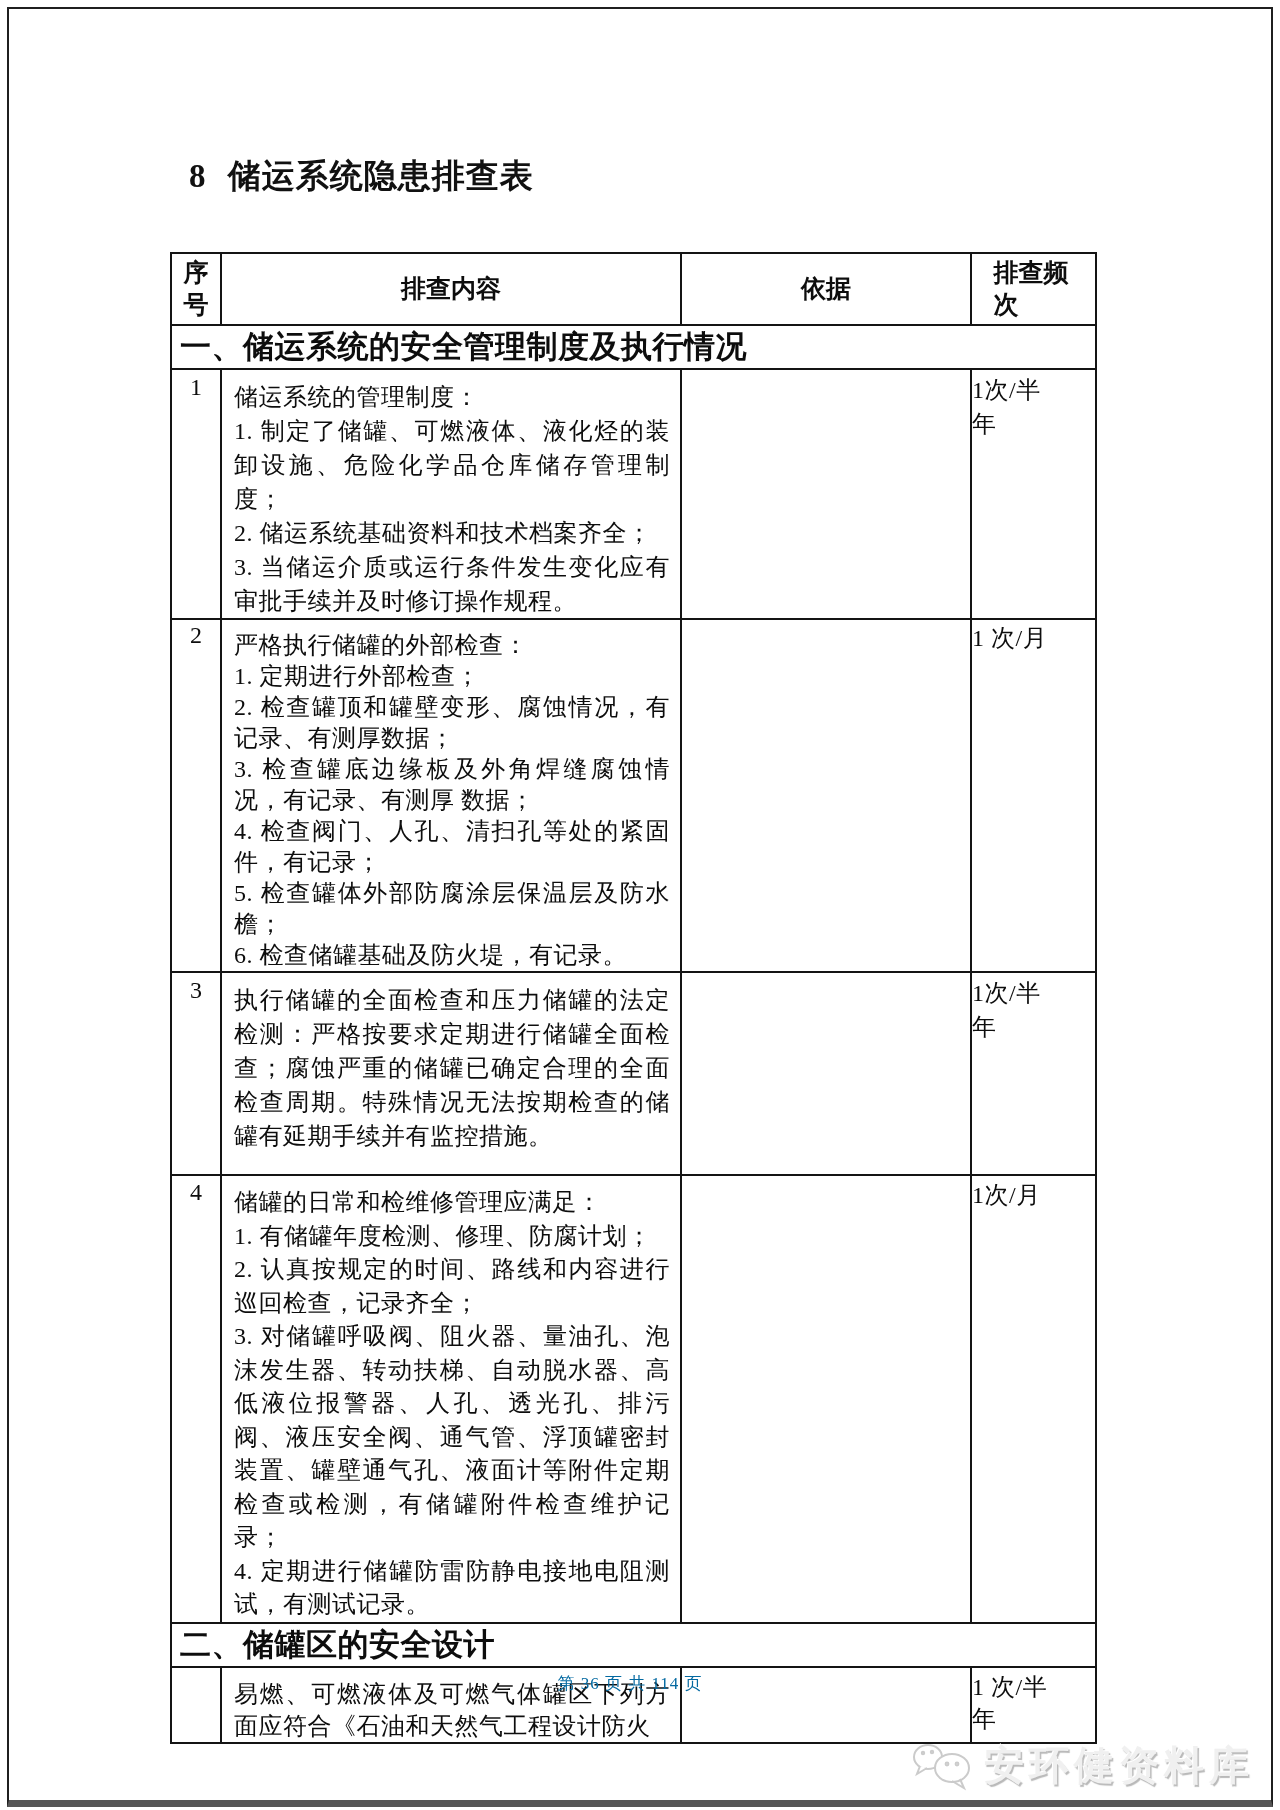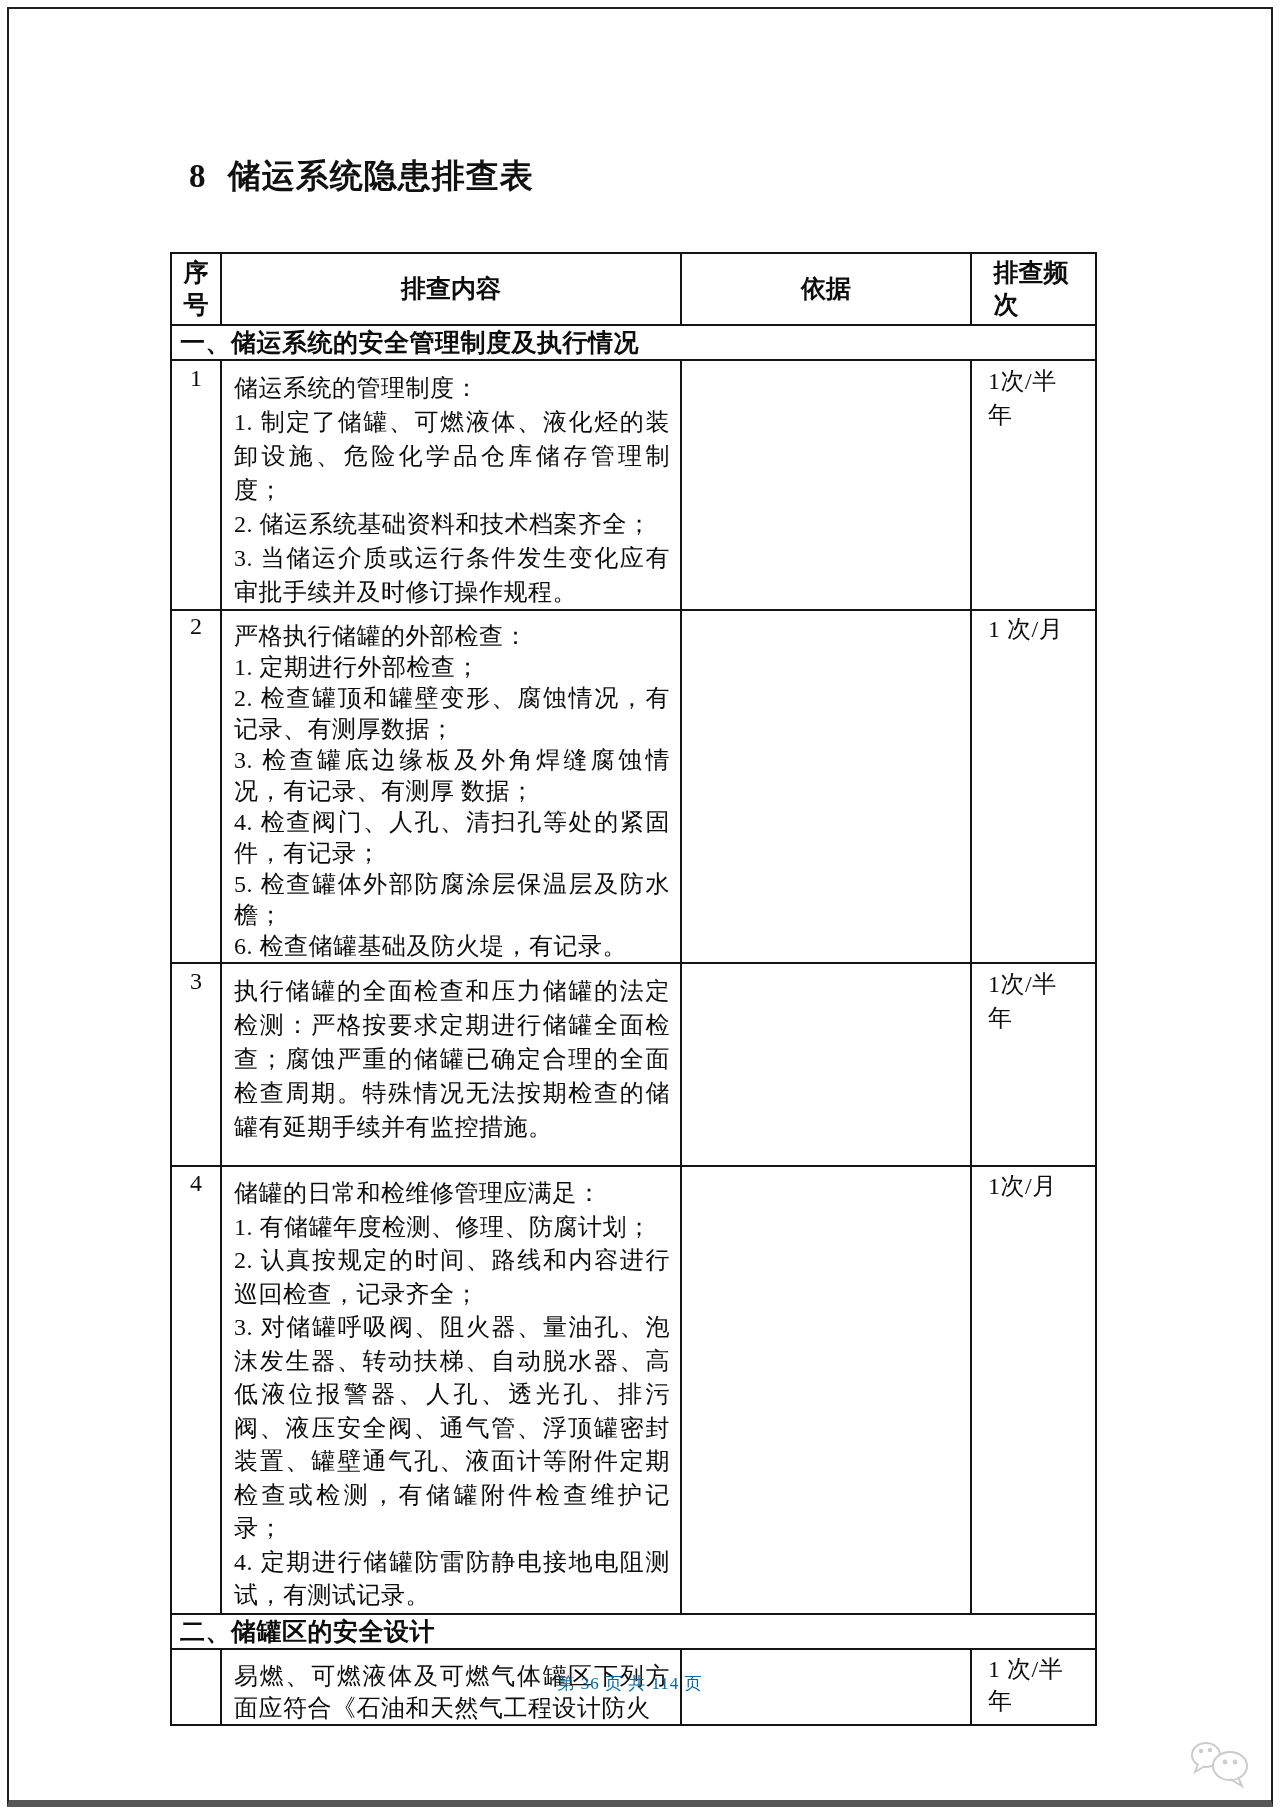--- a/index.html
+++ b/index.html
@@ -24,32 +24,32 @@
   table.checklist td,table.checklist th{
     border:2px solid #141414;vertical-align:top;
     font-size:24px;color:#0d0d0d;overflow:hidden;
   }
   tr.header-row th{
     height:66px;vertical-align:middle;text-align:center;
     font-weight:bold;font-size:25px;line-height:32px;padding:2px;
   }
   .freq-label{display:inline-block;width:80px;text-align:left;}
   tr.section-row td{
-    font-weight:bold;font-size:25px;vertical-align:middle;
+    font-weight:bold;font-size:31px;vertical-align:middle;
     padding:0 0 0 8px;letter-spacing:0.5px;white-space:nowrap;
   }
   tr.sec1 td{height:24px;}
   tr.sec2 td{height:27px;}
   td.num{text-align:center;vertical-align:middle;padding:0;}
   td.content{
     padding:10px 10px 0 12px;text-align:justify;text-justify:inter-ideograph;
     white-space:pre-line;letter-spacing:0.5px;
   }
   td.basis{padding:3px 8px 0 8px;}
-  td.freq{padding:3px 4px 0 16px;white-space:pre-line;letter-spacing:0.5px;}
+  td.freq{padding:3px 4px 0 0;white-space:pre-line;letter-spacing:0.5px;}
   tr.r1 td{height:238px;line-height:34px;}
   tr.r2 td{height:339px;line-height:31px;}
   tr.r3 td{height:191px;line-height:34px;}
   tr.r4 td{height:403px;line-height:33.5px;}
   tr.r5 td{height:63px;line-height:32px;}
   .footer{
     position:absolute;left:0;top:1672px;width:1260px;text-align:center;
     font-size:17px;color:#0369a1;letter-spacing:1px;
   }
   .watermark{
@@ -156,13 +156,14 @@
       <ellipse cx="42" cy="28" rx="17" ry="14"></ellipse>
       <path d="M50 39 L54 48 L42 41" fill="none"></path>
     </g>
     <g fill="none" stroke="#c6c6c6" stroke-width="2" stroke-linecap="round">
       <circle cx="13" cy="13" r="1.2"></circle>
       <circle cx="22" cy="12" r="1.2"></circle>
       <circle cx="37" cy="24" r="1.4"></circle>
       <circle cx="47" cy="24" r="1.4"></circle>
     </g>
   </svg>
+  <span class="watermark-text">安环健资料库</span>
 </div>
 
 </body></html>

